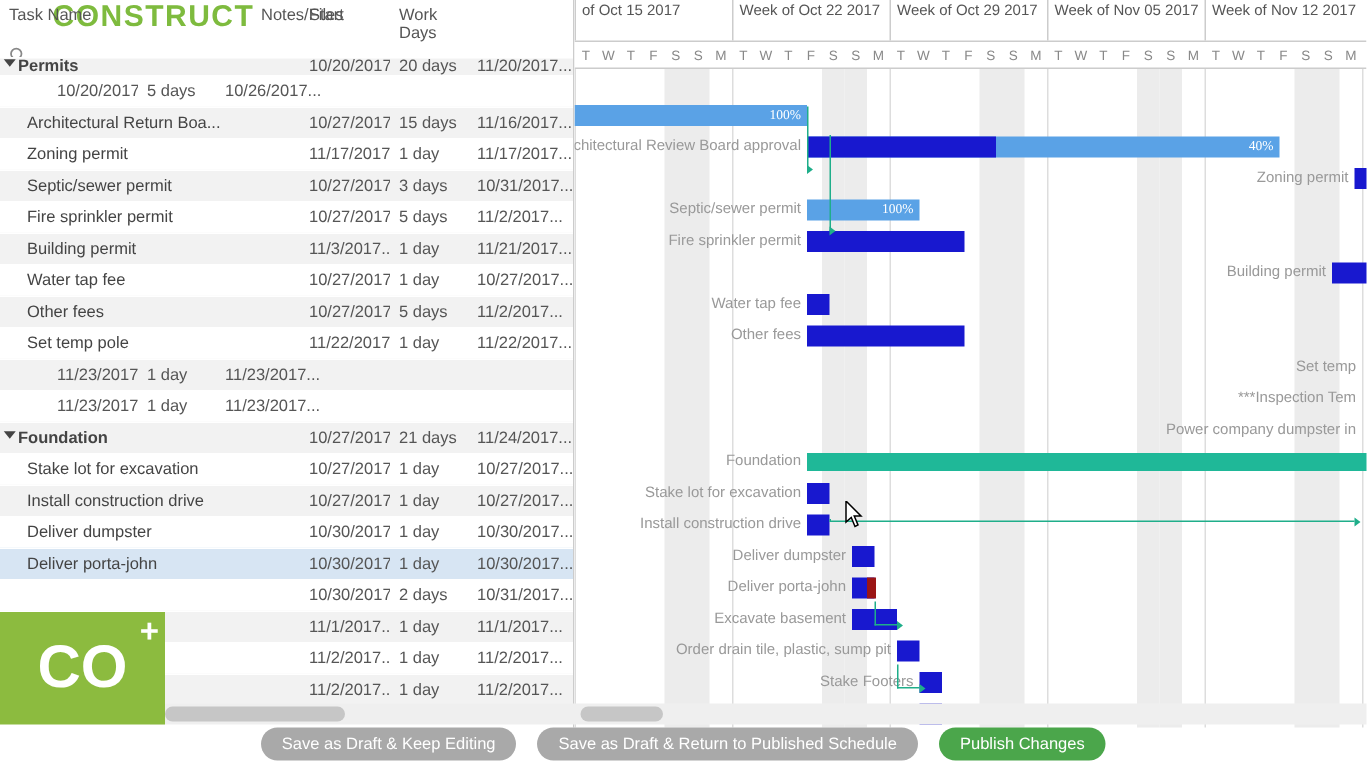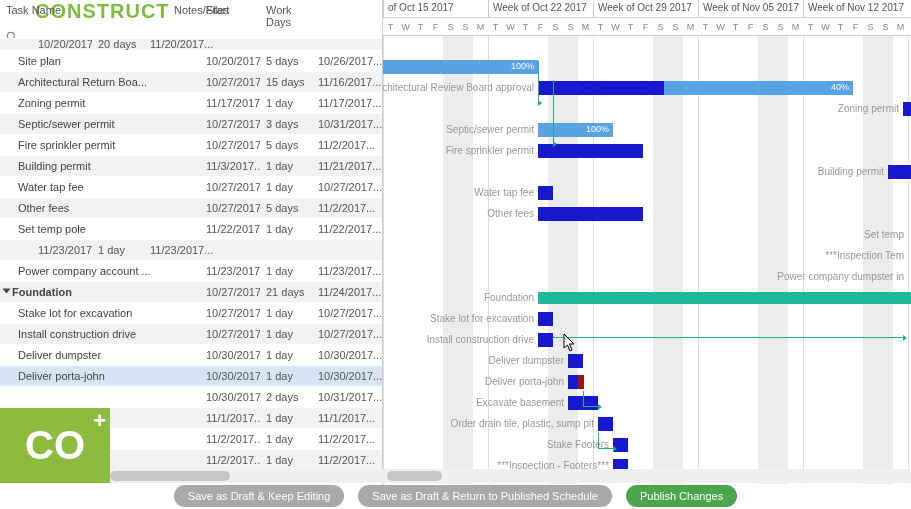--- a/index.html
+++ b/index.html
@@ -21,32 +21,32 @@
   .row:nth-child(odd){background:#f2f2f2;}
   .row:nth-child(even){background:#fff;}
   .row.sel{background:#d7e5f3;}
   .row .c-task{padding-left:18px;white-space:nowrap;overflow:hidden;text-overflow:ellipsis;color:#444;}
   .row.grp .c-task{padding-left:4px;font-weight:bold;}
   .row .c-notes{}
   .row .c-start,.row .c-fin,.row .c-wd{color:#555;white-space:nowrap;overflow:hidden;padding:0 6px;}
   .row div{height:21px;line-height:21px;}
   .tri{display:inline-block;width:0;height:0;border-top:4px solid transparent;border-bottom:4px solid transparent;border-left:5px solid #444;transform:rotate(90deg);margin-right:3px;position:relative;top:-1px;}
   .gantt{position:absolute;left:383px;top:0;width:528px;height:485px;overflow:hidden;background:#fff;}
-  .wkhdr{display:flex;height:18px;border-bottom:1px solid #ccc;font-size:10px;color:#555;}
+  .wkhdr{display:flex;height:28px;border-bottom:1px solid #ccc;font-size:10px;color:#555;}
   .wkhdr div{flex:0 0 105px;padding:2px 4px;border-left:1px solid #ccc;}
   .dayhdr{display:flex;height:18px;font-size:9px;color:#888;border-bottom:1px solid #ccc;}
   .dayhdr div{flex:0 0 15px;text-align:center;line-height:18px;}
   .chart{position:relative;height:448px;}
   .bgcol{position:absolute;top:0;height:448px;}
   .wknd{background:#ececec;}
   .glabel{position:absolute;right:calc(100% - var(--l));top:calc(var(--r)*21px + 4px);font-size:10px;color:#999;white-space:nowrap;padding-right:4px;}
   .bar{position:absolute;height:14px;top:calc(var(--r)*21px + 3px);left:var(--l);width:var(--w);background:#1818cf;}
   .bar.lt{background:#5aa2e6;}
   .bar.sum{background:#1fb898;height:12px;top:calc(var(--r)*21px + 4px);}
-  .pct{position:absolute;top:1px;right:4px;font-size:9px;color:#fff;}
+  .pct{position:absolute;top:1px;right:4px;font-size:9px;color:#fff;font-family:Liberation Serif, serif;}
   .arrow{position:absolute;border-left:1px solid #1fae8a;border-bottom:1px solid #1fae8a;}
   .arrowr{position:absolute;width:0;height:0;border-top:3px solid transparent;border-bottom:3px solid transparent;border-left:4px solid #1fae8a;}
   .co{position:absolute;left:0;bottom:26px;width:110px;height:75px;background:#8cbb3f;color:#fff;font-size:40px;font-weight:bold;display:flex;align-items:center;justify-content:center;}
   .co .plus{position:absolute;right:4px;top:0;font-size:22px;}
   .bbar{position:absolute;left:0;bottom:0;width:911px;height:26px;display:flex;align-items:center;justify-content:center;gap:14px;}
   .btn{padding:5px 14px;border-radius:12px;font-size:11px;color:#fff;cursor:pointer;}
   .btn.gray{background:#a9a9a9;}
   .btn.green{background:#4ba64b;}
   .hscroll{position:absolute;bottom:26px;height:14px;background:#efefef;}
   .hscroll.l{left:100px;width:283px;}
@@ -67,27 +67,27 @@
 
   <div class="grid">
     <div class="gh">
       <div class="c-task">Task Name</div>
       <div class="c-notes">Notes/Files</div>
       <div class="c-start">Start</div>
       <div class="c-wd">Work Days</div>
     </div>
     <div class="rows" id="rows">
         <div class="row grp" style="height: 12px;">
+          <div class="c-task"><span class="tri"></span>Permits</div>
           <div class="c-notes"></div>
           <div class="c-start">10/20/2017...</div>
           <div class="c-wd">20 days</div>
           <div class="c-fin">11/20/2017...</div>
         </div>
         <div class="row">
-          <div class="c-task">Site plan</div>
           <div class="c-notes"></div>
           <div class="c-start">10/20/2017...</div>
           <div class="c-wd">5 days</div>
           <div class="c-fin">10/26/2017...</div>
         </div>
         <div class="row">
           <div class="c-task">Architectural Return Boa...</div>
           <div class="c-notes"></div>
           <div class="c-start">10/27/2017...</div>
           <div class="c-wd">15 days</div>
@@ -142,21 +142,20 @@
           <div class="c-wd">1 day</div>
           <div class="c-fin">11/22/2017...</div>
         </div>
         <div class="row">
           <div class="c-notes"></div>
           <div class="c-start">11/23/2017...</div>
           <div class="c-wd">1 day</div>
           <div class="c-fin">11/23/2017...</div>
         </div>
         <div class="row">
-          <div class="c-task">Power company account ...</div>
           <div class="c-notes"></div>
           <div class="c-start">11/23/2017...</div>
           <div class="c-wd">1 day</div>
           <div class="c-fin">11/23/2017...</div>
         </div>
         <div class="row grp">
           <div class="c-task"><span class="tri"></span>Foundation</div>
           <div class="c-notes"></div>
           <div class="c-start">10/27/2017...</div>
           <div class="c-wd">21 days</div>

